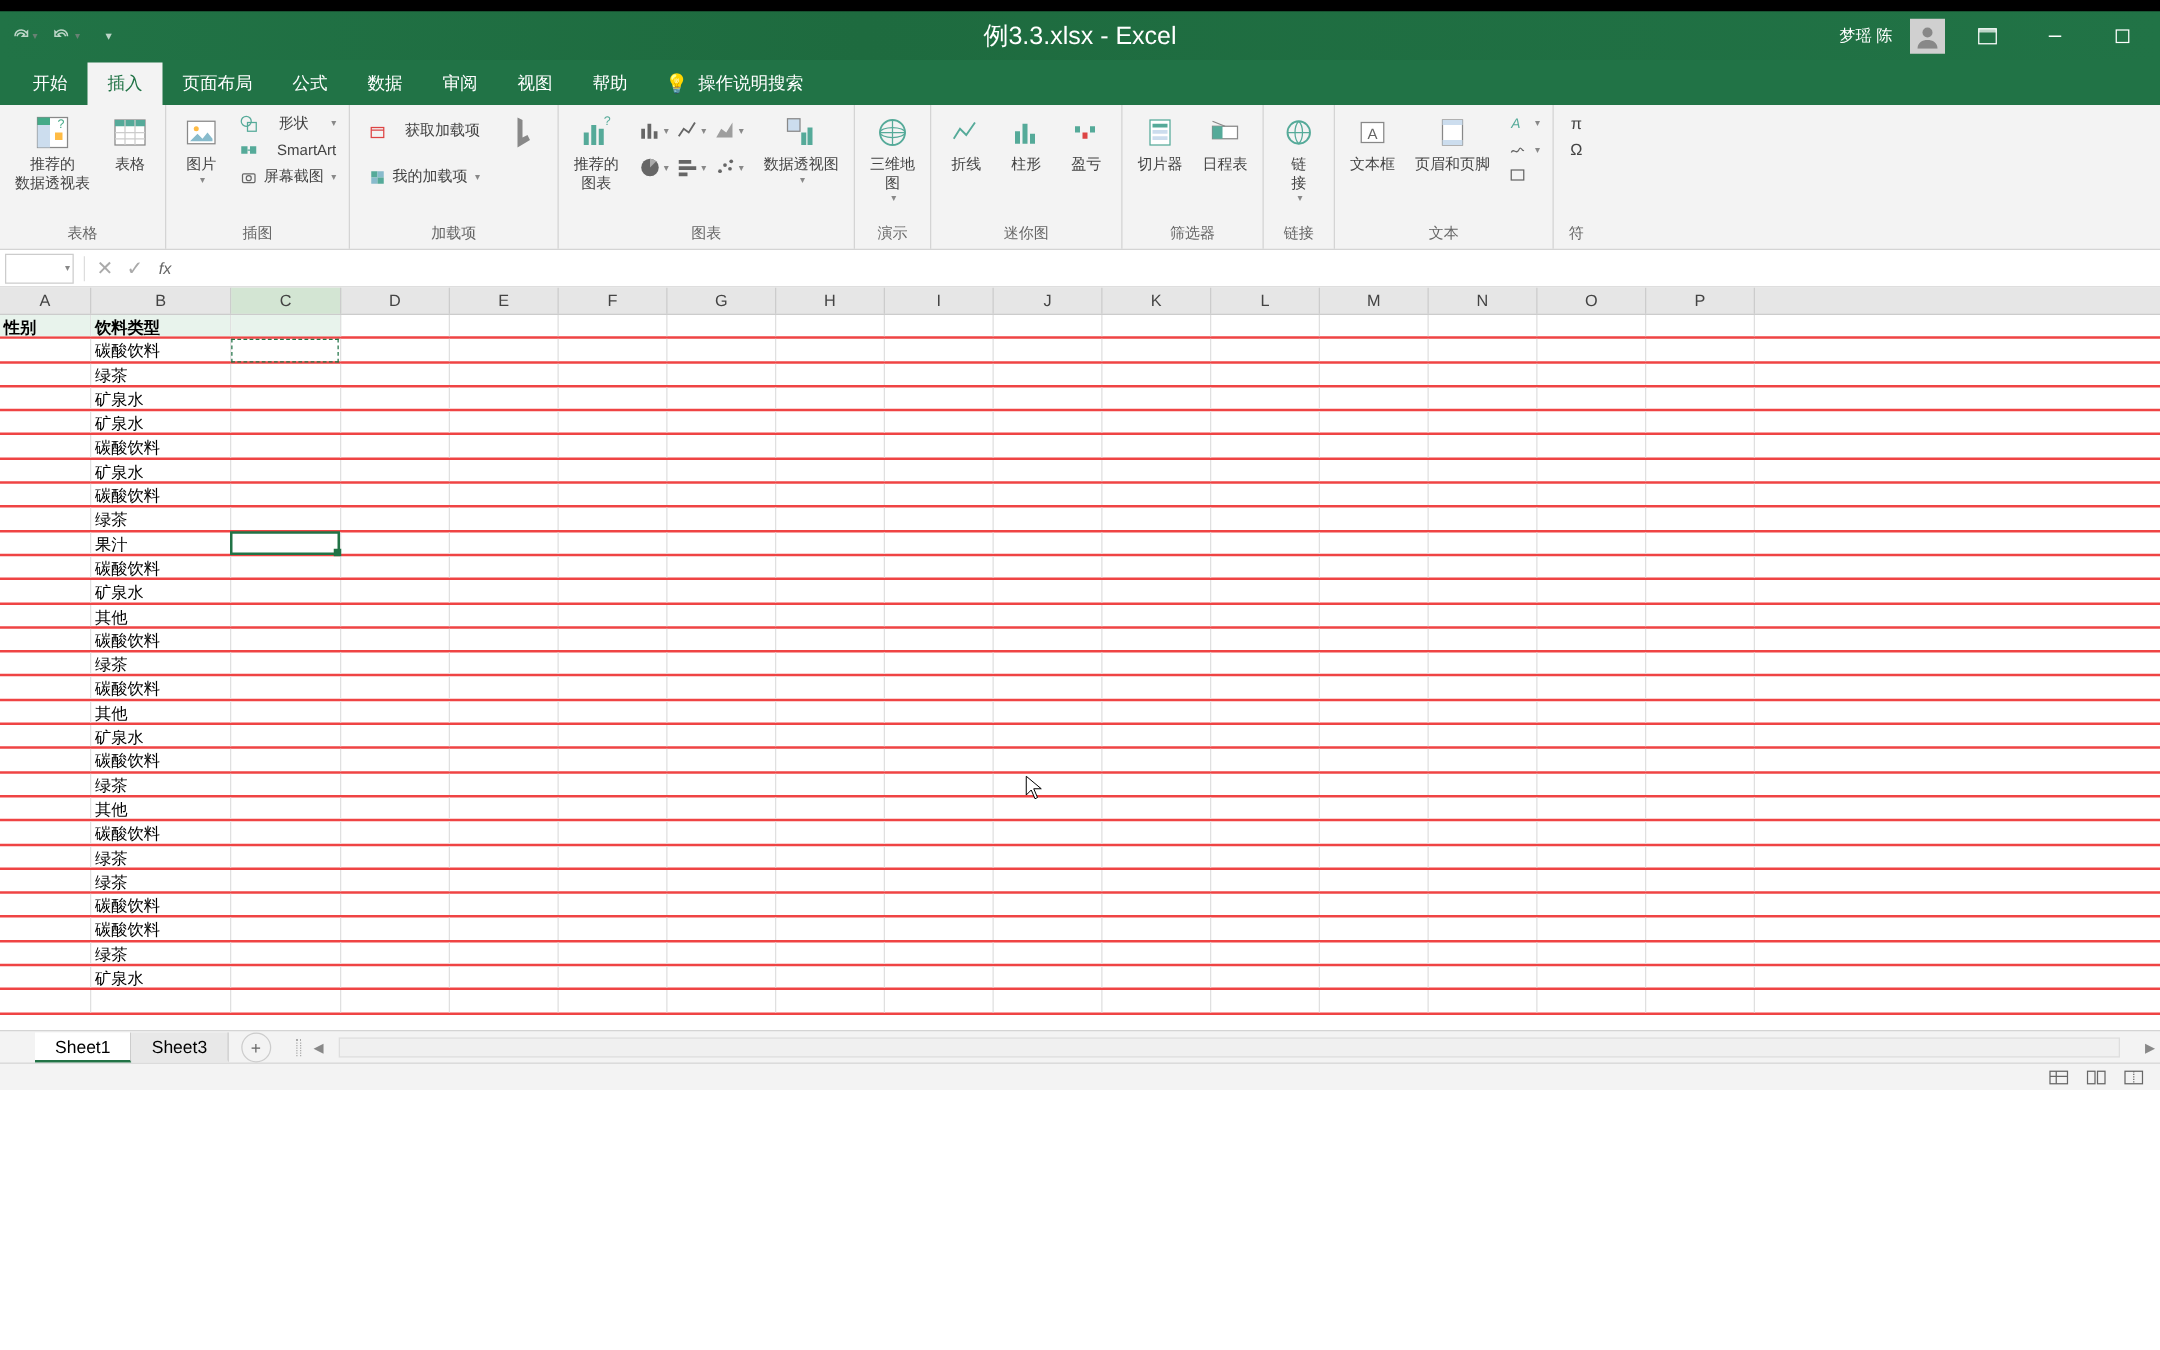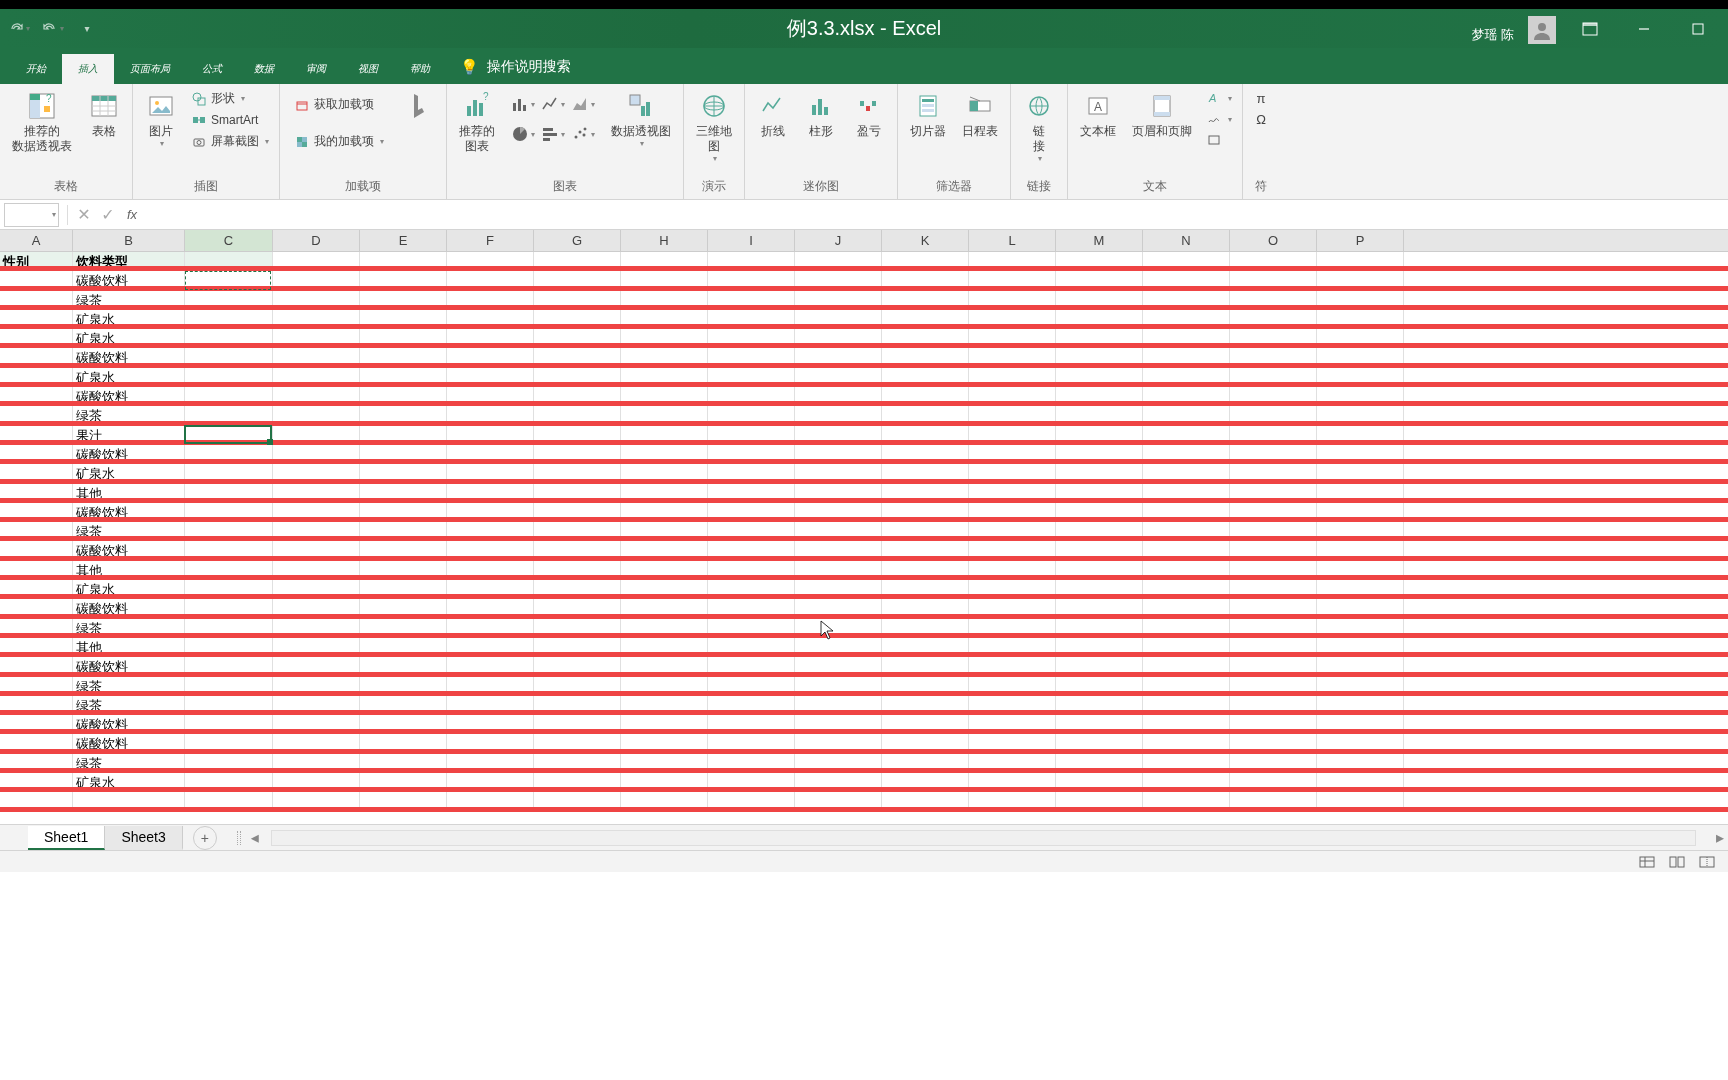--- a/index.html
+++ b/index.html
@@ -4,63 +4,63 @@
   <style>
     * { margin: 0; padding: 0; box-sizing: border-box; font-family: "Microsoft YaHei", "Segoe UI", sans-serif; }
     body { background: #fff; overflow: hidden; width: 1728px; height: 1080px; }
     
     
     .title-bar { height: 48px; background: linear-gradient(to right, #217346, #1e6b3f 40%, #217346); display: flex; align-items: center; color: #fff; position: relative; }
     .title-bar::before { content: ""; position: absolute; top: 0; left: 0; right: 0; height: 9px; background: #000; }
     .qat { display: flex; align-items: center; padding-left: 6px; margin-top: 9px; gap: 8px; }
     .qat-btn { width: 26px; height: 26px; display: flex; align-items: center; justify-content: center; color: #fff; opacity: 0.7; cursor: pointer; }
     .title-center { position: absolute; left: 50%; transform: translateX(-50%); font-size: 20px; margin-top: 9px; color: #fff; }
-    .title-right { margin-left: auto; display: flex; align-items: flex-end; gap: 14px; padding-right: 10px; margin-top: 9px; }
+    .title-right { margin-left: auto; display: flex; align-items: center; gap: 14px; padding-right: 10px; margin-top: 9px; }
     .user-name { font-size: 13px; color: #fff; }
     .avatar { width: 28px; height: 28px; background: #d0d0d0; display: flex; align-items: center; justify-content: center; }
     .winbtn { width: 40px; height: 30px; display: flex; align-items: center; justify-content: center; color: #fff; cursor: pointer; }
     
     
     .ribbon-tabs { height: 36px; background: #217346; display: flex; align-items: flex-end; padding-left: 10px; }
-    .tab { padding: 8px 16px; font-size: 10px; color: #fff; cursor: pointer; font-style: italic; }
+    .tab { padding: 8px 16px; font-size: 14px; color: #fff; cursor: pointer; }
     .tab.active { background: #f3f3f3; color: #217346; margin-top: 48px; }
     .tellme { display: flex; align-items: center; gap: 8px; padding: 8px 14px; color: #fff; font-size: 14px; }
     .bulb { font-size: 15px; }
     
     
     .ribbon { height: 116px; background: #f3f3f3; border-bottom: 1px solid #d4d4d4; display: flex; }
     .group { border-right: 1px solid #d4d4d4; display: flex; flex-direction: column; justify-content: space-between; padding: 4px 6px 2px; }
     .group-body { display: flex; align-items: flex-start; gap: 4px; flex: 1; }
     .group-label { text-align: center; font-size: 12px; color: #666; padding-bottom: 2px; position: relative; }
     .bigbtn { display: flex; flex-direction: column; align-items: center; justify-content: center; padding: 2px 6px; font-size: 12px; color: #444; cursor: pointer; min-width: 44px; text-align: center; }
     .bigbtn .icon { width: 32px; height: 32px; margin-bottom: 2px; display: flex; align-items: center; justify-content: center; }
     .bigbtn .lbl { line-height: 1.25; }
     .smallbtns { display: flex; flex-direction: column; gap: 1px; }
-    .smallbtn { display: flex; align-items: center; gap: 4px; padding: 2px 4px; font-size: 12px; color: #444; cursor: pointer; white-space: nowrap; }
+    .smallbtn { display: flex; align-items: center; gap: 4px; padding: 2px 4px; font-size: 12px; color: #444; cursor: pointer; white-space: nowrap; justify-content: space-between; }
     .smallbtn .icon { width: 16px; height: 16px; display: inline-flex; align-items: center; justify-content: center; }
     .chartgrid { display: grid; grid-template-columns: repeat(3, 24px); grid-template-rows: repeat(2, 24px); gap: 6px; margin: 4px 6px; }
     .chartgrid > div { display: flex; align-items: center; justify-content: center; cursor: pointer; }
     .dd { font-size: 8px; color: #888; margin-left: 2px; }
     
     
     .formula-bar { height: 30px; border-bottom: 1px solid #d4d4d4; display: flex; align-items: center; background: #fff; }
     .namebox { width: 55px; height: 24px; border: 1px solid #ccc; margin: 0 4px; display: flex; align-items: center; padding: 0 4px; font-size: 12px; position: relative; }
     .namebox .dd2 { position: absolute; right: 2px; font-size: 8px; color: #888; }
     .fb-sep { width: 1px; height: 20px; background: #ddd; margin: 0 4px; }
     .fb-btn { width: 24px; height: 24px; display: flex; align-items: center; justify-content: center; color: #aaa; cursor: pointer; }
     .fx { font-style: italic; font-size: 13px; color: #666; }
     .formula-input { flex: 1; height: 24px; border: none; outline: none; padding: 0 6px; font-size: 13px; }
     
     
     .grid-container { position: relative; height: 594px; overflow: hidden; }
     .col-headers { height: 22px; display: flex; background: #e6e6e6; border-bottom: 1px solid #ccc; }
     .colh { border-right: 1px solid #ccc; text-align: center; font-size: 13px; color: #444; line-height: 22px; cursor: pointer; }
     .colh.sel { background: #d3e5d3; }
     .rows { }
-    .row { height: 19.3px; display: flex; border-bottom: 5px solid #ef4444; }
+    .row { height: 19.3px; display: flex; border-bottom: 2px solid #ef4444; }
     .cell { border-right: 1px solid #e0e0e0; font-size: 13px; padding: 0 3px; line-height: 19px; overflow: hidden; white-space: nowrap; }
     .cell.header-like { background: #e8f3ec; }
     .selected-cell { position: absolute; border: 2px solid #217346; pointer-events: none; }
     .selected-cell::after { content: ""; position: absolute; right: -3px; bottom: -3px; width: 6px; height: 6px; background: #217346; }
     .marquee { position: absolute; border: 1.5px dashed #217346; pointer-events: none; }
     .cursor-arrow { position: absolute; pointer-events: none; font-size: 16px; }
     
     
     .sheet-bar { height: 26px; background: #f3f3f3; border-top: 1px solid #d4d4d4; display: flex; align-items: center; }
     .sheet-tab { padding: 3px 16px; font-size: 14px; border-right: 1px solid #ccc; background: #fff; cursor: pointer; border-bottom: 2px solid transparent; }

